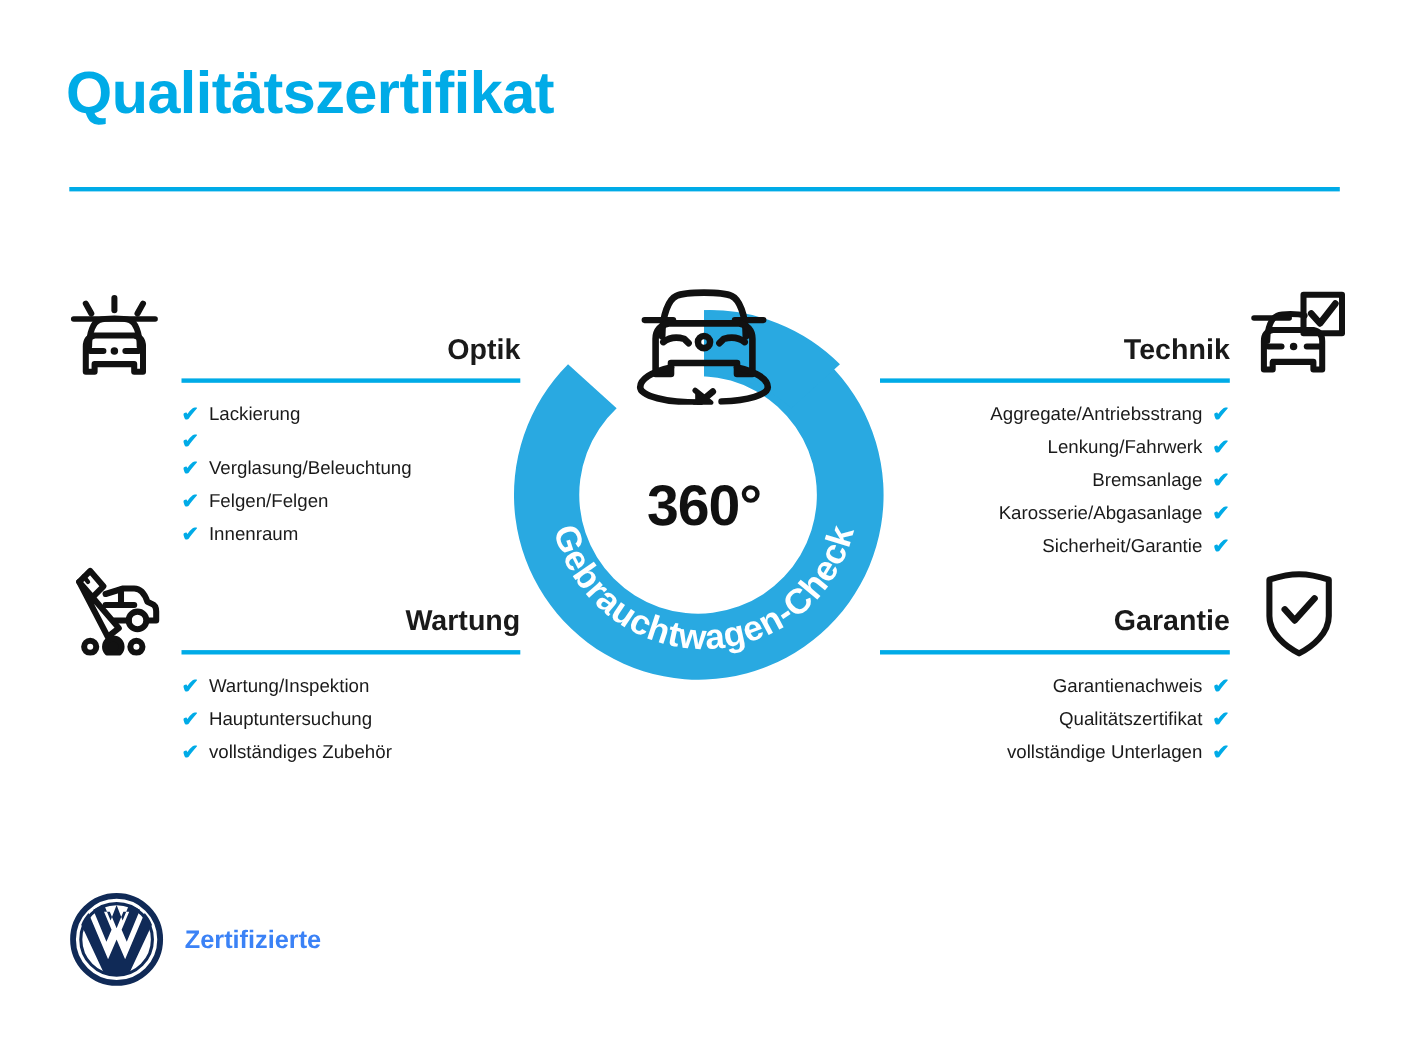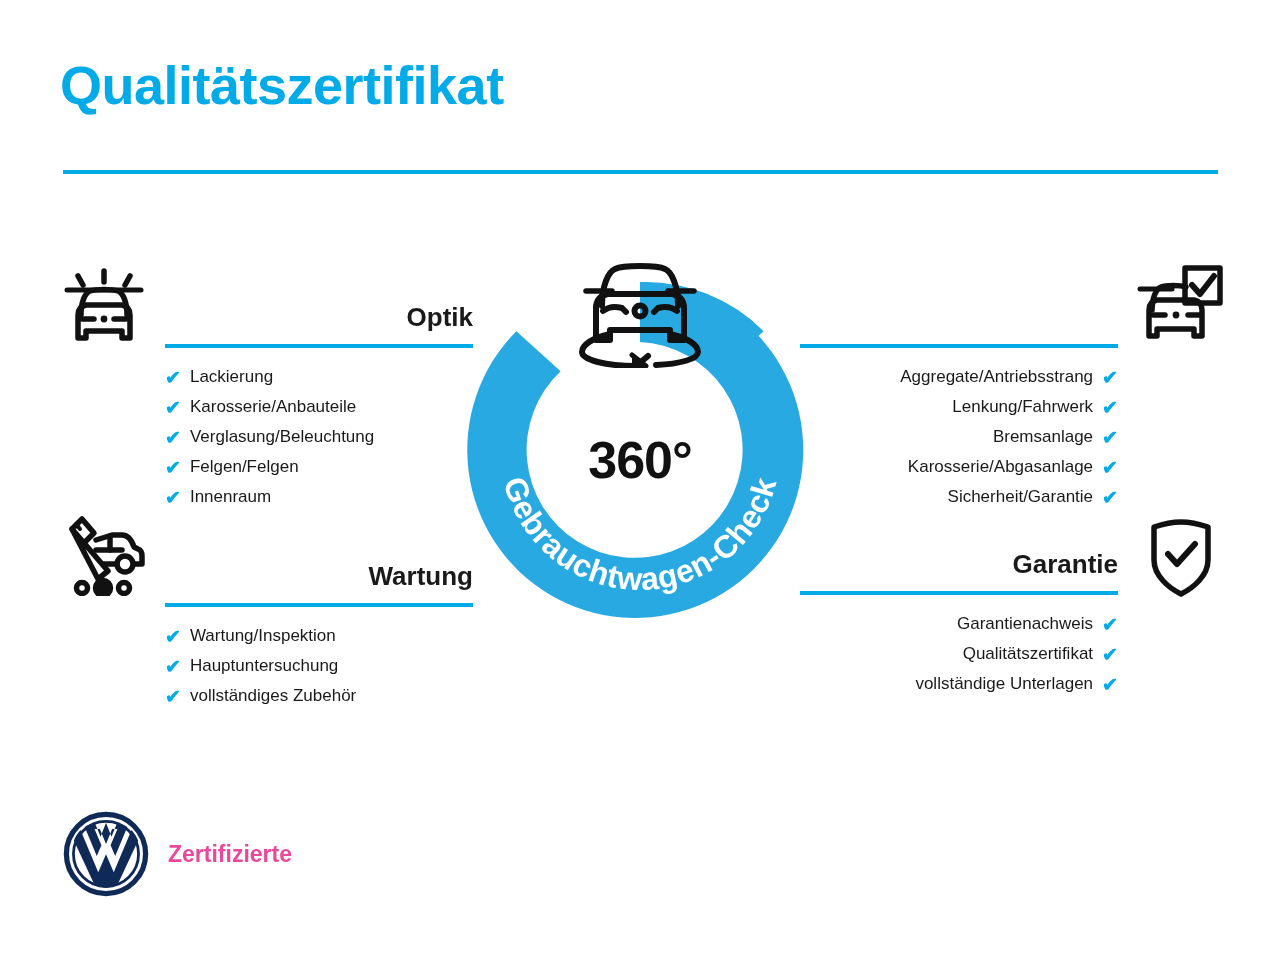--- a/index.html
+++ b/index.html
@@ -86,21 +86,21 @@
   .left .sec-list li { justify-content: flex-start; }
   .left .check { margin-right: 9px; }
 
   
   .right .sec-title { text-align: right; }
   .right .sec-list li { justify-content: flex-end; }
   .right .check { margin-left: 9px; order: 2; }
 
   
   #section-optik   { left: 165px; top: 300px;  width: 308px; }
-  #section-wartung { left: 165px; top: 547px;  width: 308px; margin-top: 12px; }
+  #section-wartung { left: 165px; top: 547px;  width: 308px; }
   #section-technik { left: 800px; top: 300px;  width: 318px; }
   #section-garantie{ left: 800px; top: 547px;  width: 318px; }
 
   
   .sec-icon {
     position: absolute;
     color: #111111;
   }
   #icon-optik    { left: 60px;  top: 262px;  width: 88px;  height: 84px; }
   #icon-wartung  { left: 60px;  top: 512px;  width: 88px;  height: 84px; }
@@ -147,21 +147,21 @@
     left: 62px;
     top: 810px;
     display: flex;
     align-items: center;
   }
   #vw-logo { width: 88px; height: 88px; display: block; }
   #footer-text {
     margin-left: 18px;
     font-size: 23px;
     font-weight: 700;
-    color: #ec4899;
+    color: #3b82f6;
     line-height: 29px;
     white-space: nowrap;
     text-align: right;
   }
 </style>
 </head>
 <body>
 
 <div id="page-title">Qualitätszertifikat</div>
 <div id="header-divider"></div>
@@ -185,21 +185,20 @@
     <div class="sec-title">Optik</div>
     <div class="sec-rule"></div>
   </div>
   <ul class="sec-list">
     <li>
         <span class="check">✔</span>
         <span>Lackierung</span>
       </li>
     <li>
         <span class="check">✔</span>
-        <span>Karosserie/Anbauteile</span>
       </li>
     <li>
         <span class="check">✔</span>
         <span>Verglasung/Beleuchtung</span>
       </li>
     <li>
         <span class="check">✔</span>
         <span>Felgen/Felgen</span>
       </li>
     <li>
@@ -254,20 +253,21 @@
     <path d="M17 51 L29 51"></path>
     <path d="M52 51 L64 51"></path>
     <circle cx="40" cy="51" r="3.4" fill="#111111" stroke="none"></circle>
     <rect x="49" y="4" width="35" height="35" stroke-width="5.5"></rect>
     <path d="M56 21 L64 30 L78 12" stroke-width="6"></path>
   </svg>
 </div>
 
 <div class="section right" id="section-technik">
   <div class="sec-head">
+    <div class="sec-title">Technik</div>
     <div class="sec-rule"></div>
   </div>
   <ul class="sec-list">
     <li>
         <span class="check">✔</span>
         <span>Aggregate/Antriebsstrang</span>
       </li>
     <li>
         <span class="check">✔</span>
         <span>Lenkung/Fahrwerk</span>

